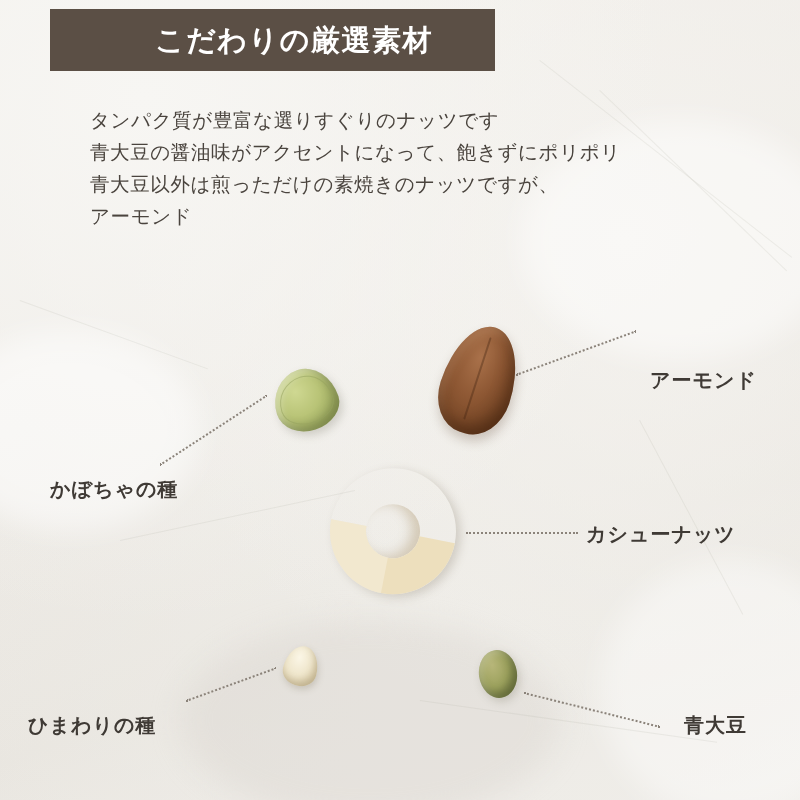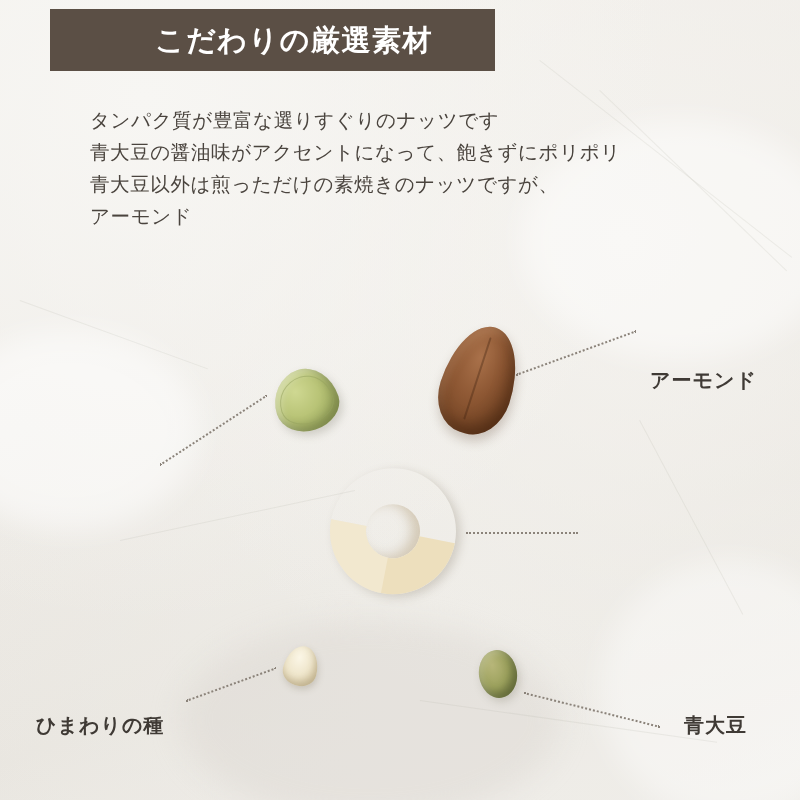--- a/index.html
+++ b/index.html
@@ -80,21 +80,21 @@
     position: absolute;
     color: #3f3a35;
     font-size: 20px;
     font-weight: bold;
     letter-spacing: 1px;
     white-space: nowrap;
   }
   #label-almond   { left: 650px; top: 320px; margin-top: 47px; }
   #label-pumpkin  { left: 50px;  top: 476px; }
   #label-cashew   { left: 586px; top: 521px; }
-  #label-sunflower{ left: 36px;  top: 712px; text-align: center; }
+  #label-sunflower{ left: 28px;  top: 712px; text-align: center; }
   #label-soybean  { left: 684px; top: 712px; }
 
   
   .leader {
     position: absolute;
     height: 0;
     border-top: 2px dotted #8b837a;
     transform-origin: 0 50%;
     pointer-events: none;
   }
@@ -237,16 +237,18 @@
   <div class="nut" id="nut-pumpkin"></div>
   <div class="nut" id="nut-almond"></div>
   <div class="nut" id="nut-cashew">
     <div class="arc-outer"></div>
     <div class="arc-shade"></div>
   </div>
   <div class="nut" id="nut-sunflower"></div>
   <div class="nut" id="nut-soybean"></div>
 
   <div class="label" id="label-almond">アーモンド</div>
+  <div class="label" id="label-pumpkin">かぼちゃの種</div>
+  <div class="label" id="label-cashew">カシューナッツ</div>
   <div class="label" id="label-sunflower">ひまわりの種</div>
   <div class="label" id="label-soybean">青大豆</div>
 
 </div>
 
 </body></html>

